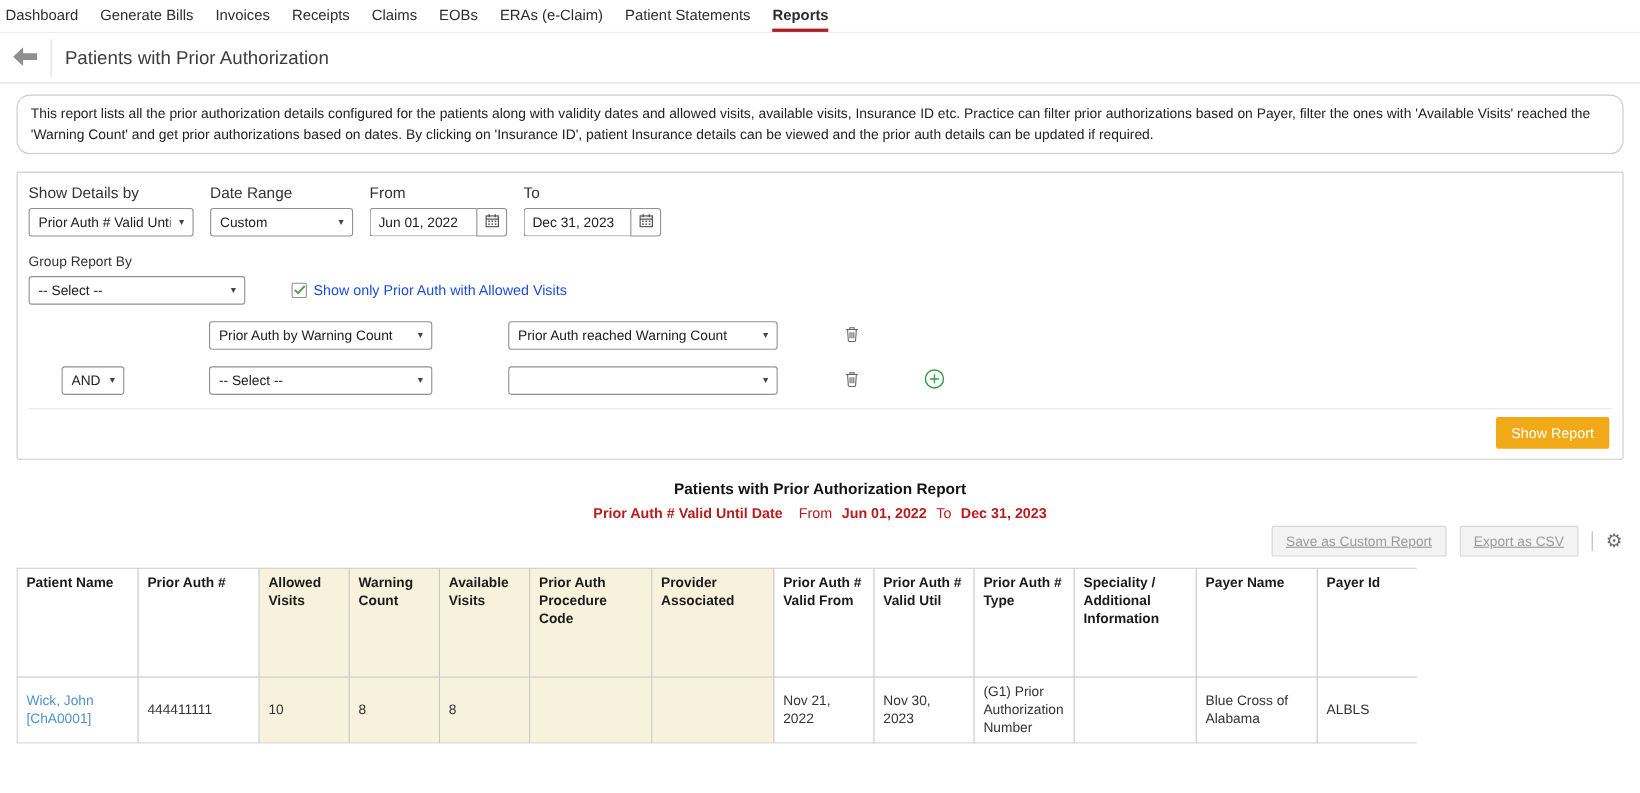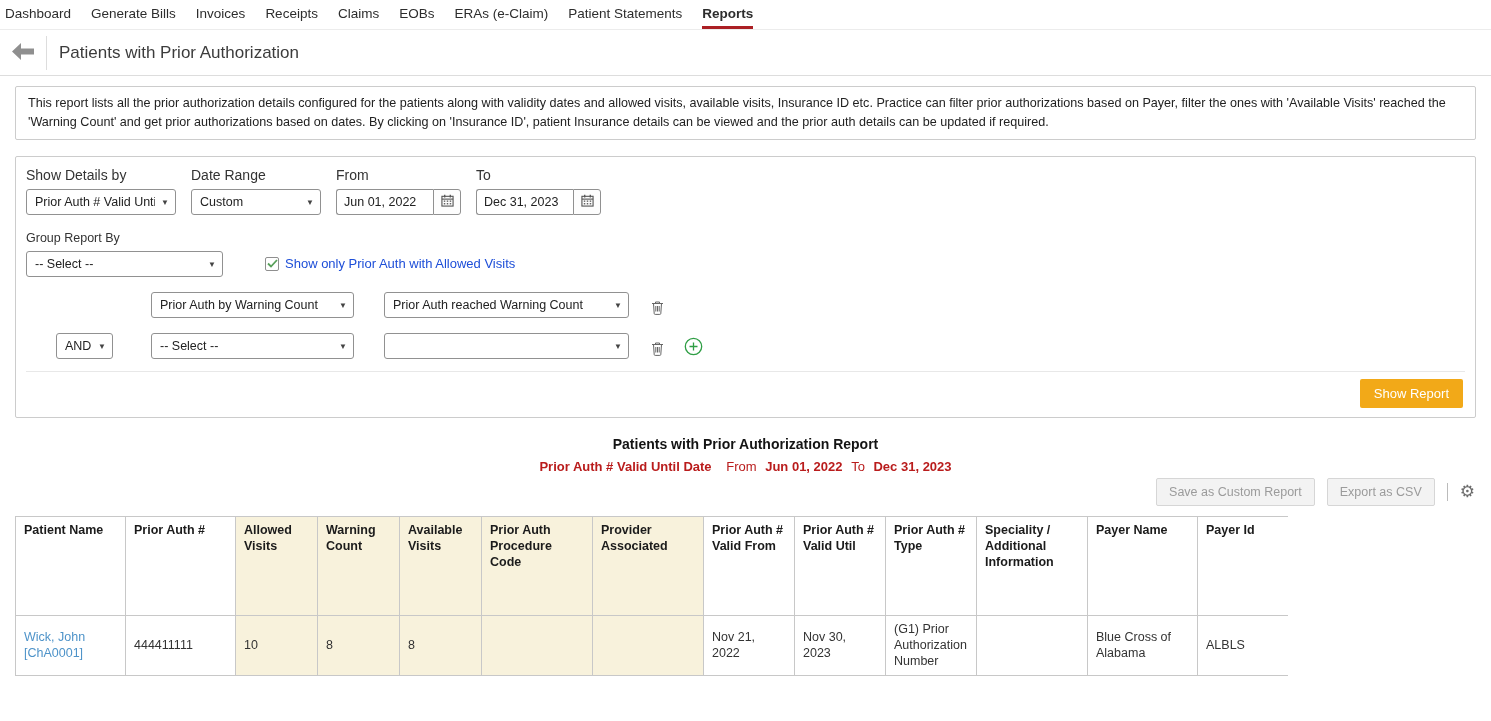--- a/index.html
+++ b/index.html
@@ -13,54 +13,54 @@
   
   .top-nav { display:flex; gap:20px; padding:6px 0 0 5px; font-size:13.5px; color:#2d2d2d; border-bottom:1px solid #ececec; }
   .nav-item { padding-bottom:5px; cursor:pointer; white-space:nowrap; }
   .nav-item.active { font-weight:bold; border-bottom:3px solid #ab1f24; }
   
   .title-bar { display:flex; align-items:center; height:46px; padding-left:12px; border-bottom:1px solid #ddd; }
   .back-btn { display:flex; align-items:center; cursor:pointer; width:26px; }
   .vsep { width:1px; height:34px; background:#ddd; margin:0 12px 0 8px; }
   .page-title { font-size:17px; font-weight:400; color:#3c3c3c; }
   
-  .desc-box { margin:10px 15px 0; border:1px solid #ccc; border-radius:2px; padding:7px 12px; font-size:12.6px; line-height:1.5; color:#222; }
+  .desc-box { margin:10px 15px 0; border:1px solid #ccc; border-radius:12px; padding:7px 12px; font-size:12.6px; line-height:1.5; color:#222; }
   
   .filter-panel { margin:16px 15px 0; border:1px solid #ccc; border-radius:2px; padding:10px 10px 0 10px; }
   .f-label { font-size:14px; color:#333; margin-bottom:6px; }
   .filter-row-1 { display:flex; }
   .fg { margin-right:15px; }
   .select { height:26px; border:1px solid #919191; border-radius:3px; background:#fff; display:flex; align-items:center; padding:0 20px 0 8px; position:relative; font-size:12.5px; color:#222; cursor:pointer; white-space:nowrap; overflow:hidden; }
   .select .val { overflow:hidden; white-space:nowrap; }
   .select .chev { position:absolute; right:6px; top:50%; transform:translateY(-50%); font-size:8px; color:#444; }
   .w150{width:150px}.w130{width:130px}.w197{width:197px}.w203{width:203px}.w245{width:245px}.w57{width:57px}
   .datebox { display:flex; }
   .datebox input { width:97px; height:26px; border:1px solid #919191; border-right:none; border-radius:3px 0 0 3px; padding:0 7px; font-size:12.5px; color:#222; font-family:inherit; outline:none; }
   .cal-btn { width:28px; height:26px; border:1px solid #919191; border-radius:0 3px 3px 0; background:#fdfdfd; display:flex; align-items:center; justify-content:center; cursor:pointer; padding:0; }
   .group-label { font-size:12.5px; margin:16px 0 6px 0; }
   .row2 { display:flex; align-items:center; }
   .chk-wrap { display:flex; align-items:center; margin-left:42px; cursor:pointer; }
   .checkbox { width:14px; height:14px; border:1px solid #8f8f8f; border-radius:2px; background:#fff; display:flex; align-items:center; justify-content:center; }
   .chk-label { margin-left:6px; font-size:13px; color:#1d4ed8; }
-  .cond-row { display:flex; align-items:flex-end; margin-top:15px; padding-left:15px; }
+  .cond-row { display:flex; align-items:center; margin-top:15px; padding-left:15px;gap:39px; }
   .op-slot { width:110px; display:flex; }
   .cond-row .field-sel { margin-right:30px; }
   .cond-row .val-sel { margin-right:22px; }
   .icon-btn { display:flex; align-items:center; justify-content:center; cursor:pointer; background:none; border:none; padding:0; }
   .plus-btn { margin-left:20px; }
   .btn-row { border-top:1px solid #e8e8e8; margin-top:12px; padding:7px 2px 9px; display:flex; justify-content:flex-end; }
   .show-report { background:#f2a918; color:#fff; border:none; border-radius:2px; font-size:13px; font-family:inherit; padding:7px 14px; cursor:pointer; }
   
   .report-title { text-align:center; font-size:14px; font-weight:bold; color:#141414; margin-top:18px; }
   .report-subtitle { text-align:center; font-size:13px; color:#b91c1c; margin-top:7px; }
   .st-field { font-weight:bold; margin-right:6px; }
   .st-lbl { margin:0 5px; }
   .st-date { font-weight:bold; }
   .actions { display:flex; justify-content:flex-end; align-items:center; margin:4px 16px 0; gap:12px; }
-  .action-btn { background:#f3f3f3; border:1px solid #d6d6d6; border-radius:2px; color:#9b9b9b; font-size:12.5px; font-family:inherit; padding:6px 12px; cursor:pointer; white-space:nowrap; }
+  .action-btn { background:#f3f3f3; border:1px solid #d6d6d6; border-radius:2px; color:#9b9b9b; font-size:12.5px; font-family:inherit; padding:6px 12px; cursor:pointer; white-space:nowrap;text-decoration:underline; }
   .action-btn .caret { font-size:8px; margin-left:8px; color:#9b9b9b; }
   .act-sep { width:1px; height:18px; background:#bbb; }
   .gear { font-size:17px; color:#6d6d6d; cursor:pointer; line-height:1; }
   
   .table-wrap { margin:10px 0 0 15px; width:1273px; overflow:hidden; }
   table { border-collapse:collapse; table-layout:fixed; width:1512px; font-size:12.5px; }
   th, td { border:1px solid #c8c8c8; padding:5px 8px; word-wrap:break-word; overflow-wrap:break-word; }
   th { text-align:left; vertical-align:top; font-weight:bold; color:#1b1b1b; height:99px; line-height:1.3; }
   td { height:60px; vertical-align:middle; color:#333; line-height:1.3; }
   .hl { background:#f8f2dc; }

